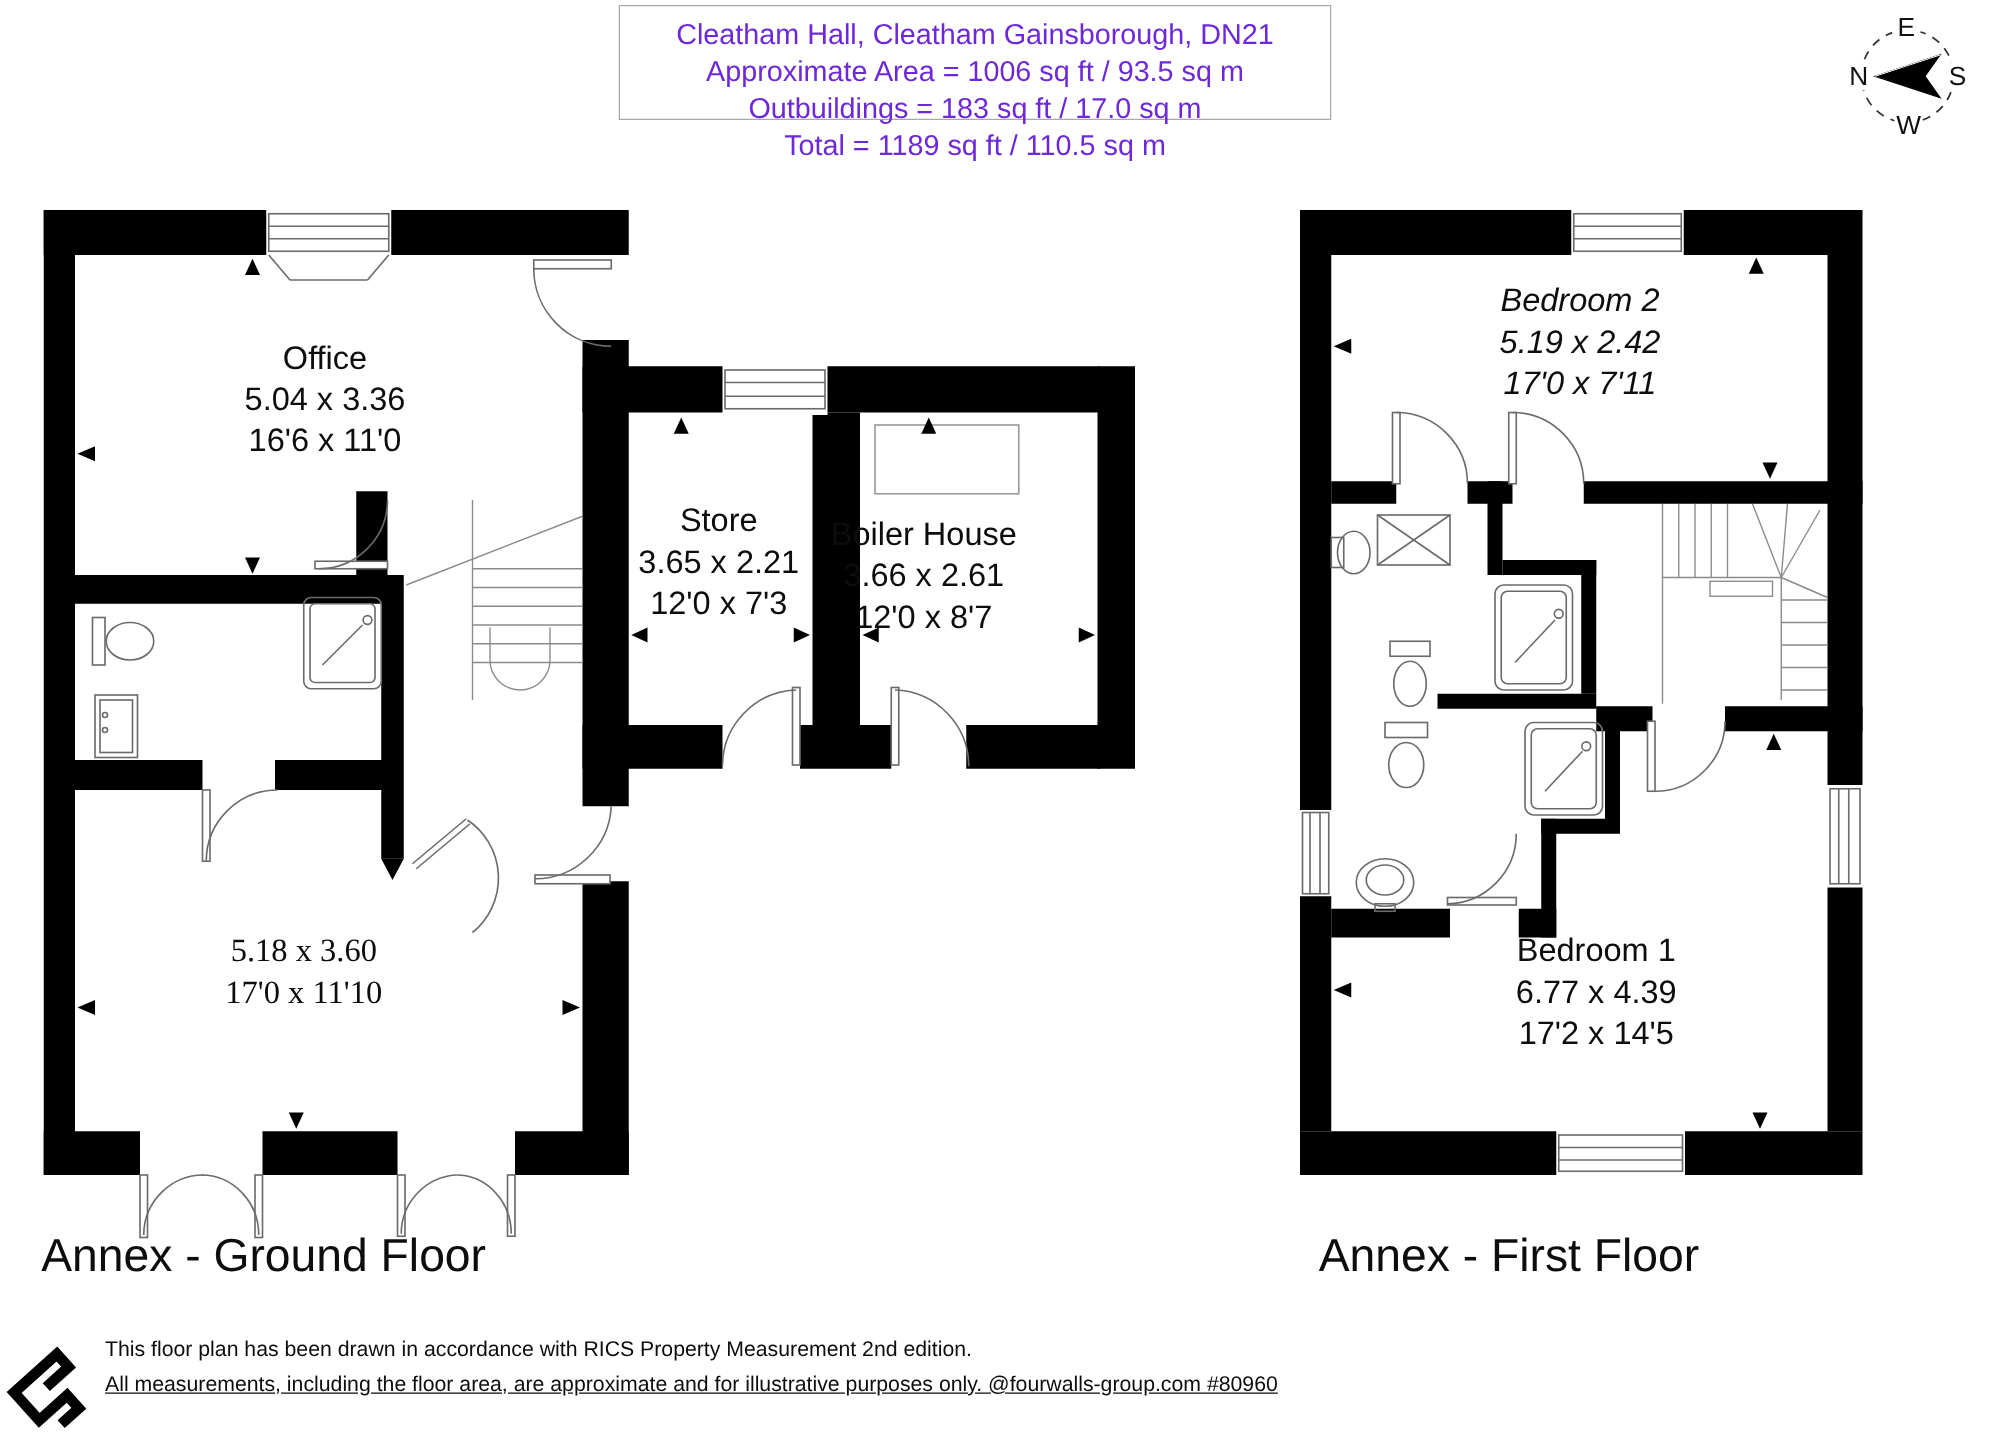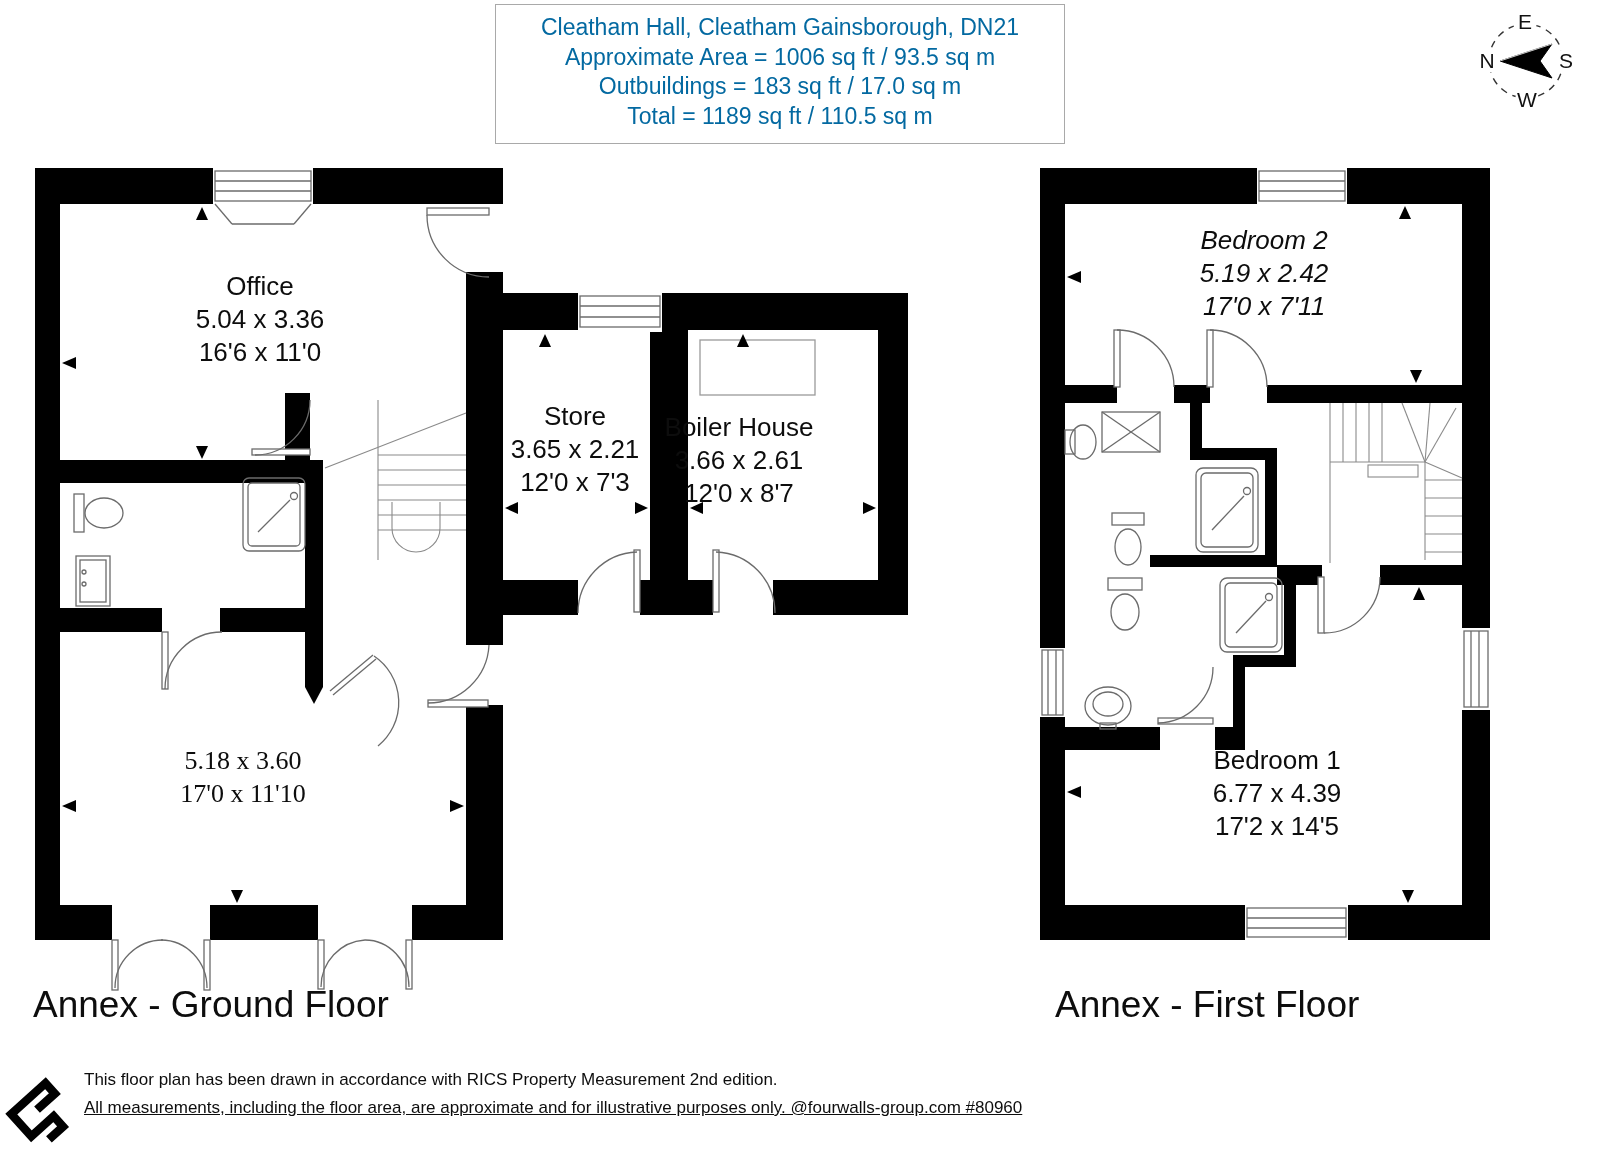--- a/index.html
+++ b/index.html
@@ -2,23 +2,23 @@
 <html><head>
 <meta charset="utf-8">
 <style>
   html,body{margin:0;padding:0;background:#fff;}
   .stage{position:relative;width:1600px;height:1151px;background:#fff;overflow:hidden;
          font-family:"Liberation Sans", sans-serif;color:#111;}
   svg.plan{position:absolute;left:0;top:0;}
   .room-label{position:absolute;text-align:center;transform:translateX(-50%);
               font-size:26px;line-height:33px;white-space:nowrap;color:#0d0d0d;}
   .floor-title{position:absolute;font-size:37px;color:#0d0d0d;white-space:nowrap;}
-  .header-box{position:absolute;left:495px;top:4px;width:570px;height:140px;
+  .header-box{position:absolute;left:495px;top:4px;width:570px;height:92px;
               border:1px solid #a9a9a9;box-sizing:border-box;text-align:center;
-              font-size:23px;line-height:29.5px;padding-top:8px;color:#0369a1;}
+              font-size:23px;line-height:29.5px;padding-top:8px;color:#6d28d9;}
   .footer-line{position:absolute;left:84px;font-size:17px;color:#0d0d0d;white-space:nowrap;}
 </style>
 </head>
 <body>
 
 <div class="stage">
 
 <svg class="plan" width="1600" height="1151" viewBox="0 0 1600 1151">
 
   <g>

